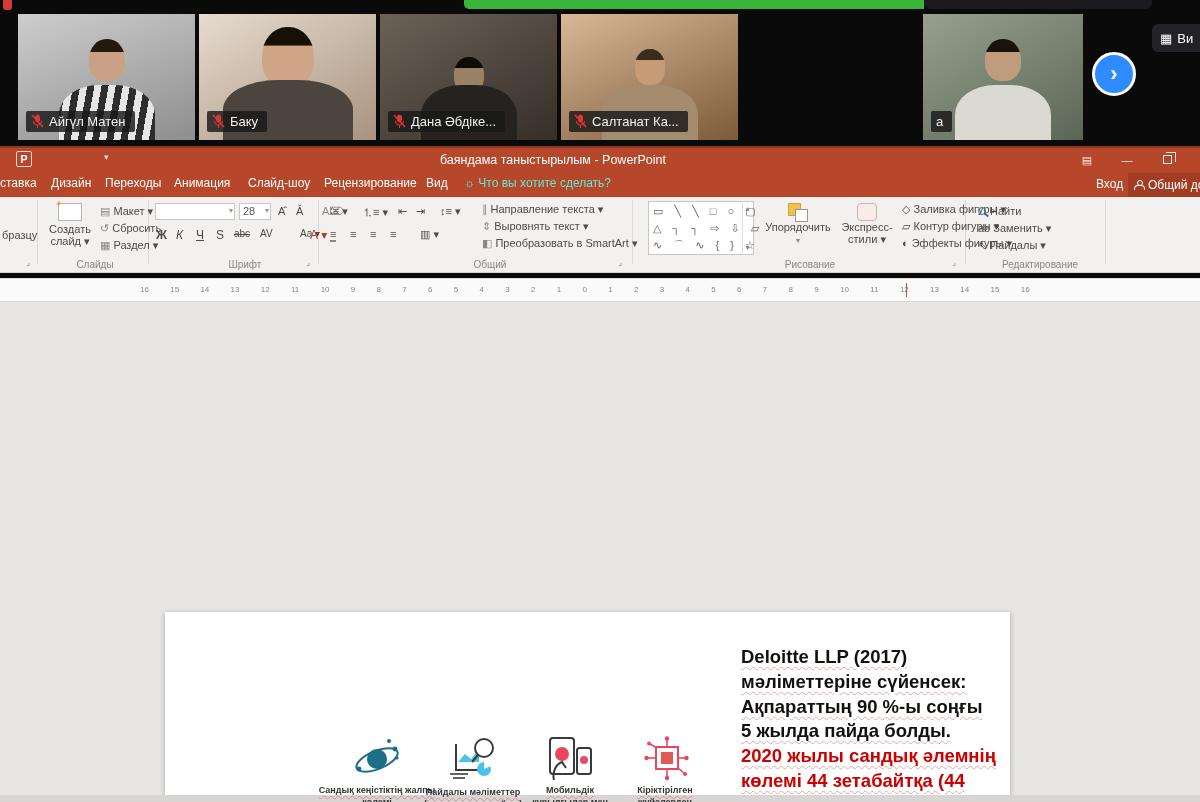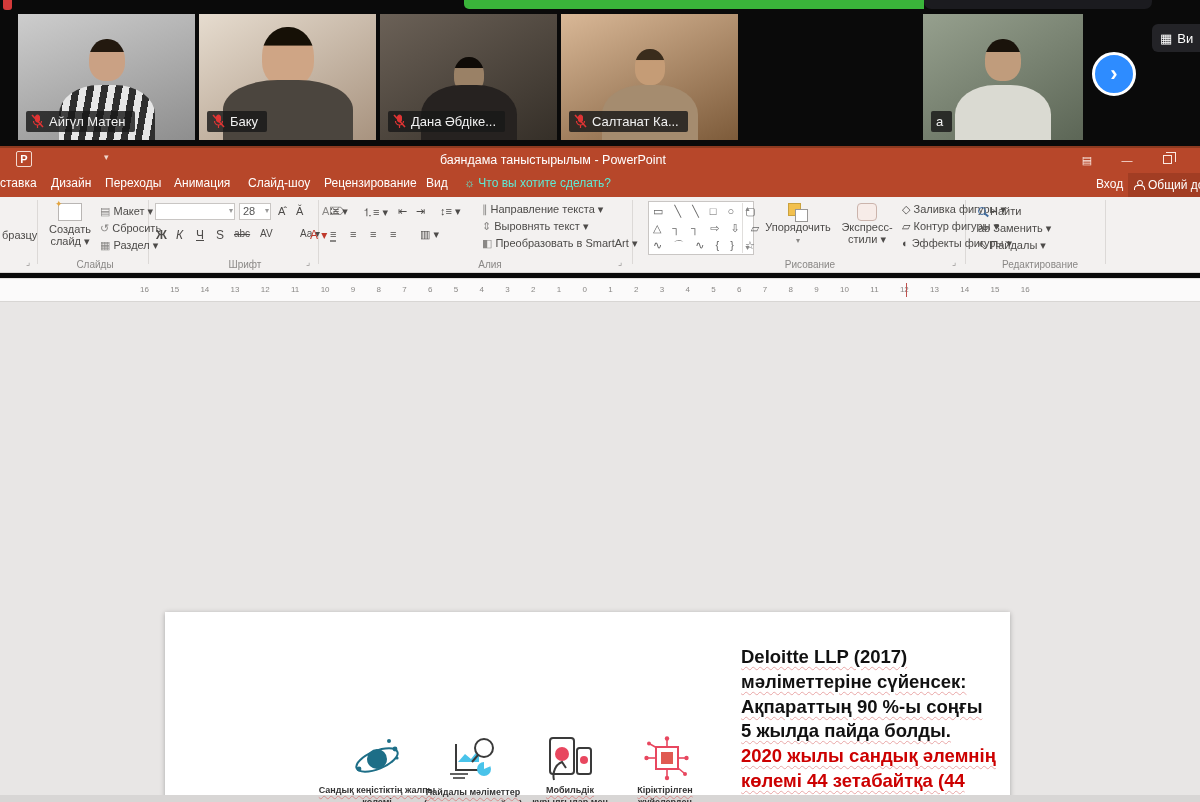--- a/index.html
+++ b/index.html
@@ -249,21 +249,21 @@
     <div class="rbtn" style="left:416px;top:8px;">⇥</div>
     <div class="rbtn" style="left:440px;top:8px;">↕≡ ▾</div>
     <div class="rbtn" style="left:330px;top:31px;border-bottom:2px solid #8a8886;">≡</div>
     <div class="rbtn" style="left:350px;top:31px;">≡</div>
     <div class="rbtn" style="left:370px;top:31px;">≡</div>
     <div class="rbtn" style="left:390px;top:31px;">≡</div>
     <div class="rbtn" style="left:420px;top:31px;">▥ ▾</div>
     <div class="rbtn" style="left:482px;top:6px;"><span class="ric">∥</span><span>Направление текста ▾</span></div>
     <div class="rbtn" style="left:482px;top:23px;"><span class="ric">⇕</span><span>Выровнять текст ▾</span></div>
     <div class="rbtn" style="left:482px;top:40px;"><span class="ric">◧</span><span>Преобразовать в SmartArt ▾</span></div>
-    <div class="glabel" style="left:450px;width:80px;">Алия</div>
+    <div class="glabel" style="left:450px;width:80px;">Общий</div>
     <div class="launcher" style="left:618px;">⌟</div>
 
     <div class="shapesbox">
       <div class="shaperow">▭ ╲ ╲ □ ○ ▢</div>
       <div class="shaperow">△ ┐ ┐ ⇨ ⇩ ▱</div>
       <div class="shaperow">∿ ⌒ ∿ { } ☆</div>
       <div class="shapescroll">
         <span>▲</span>
         <span>▼</span>
       </div>

